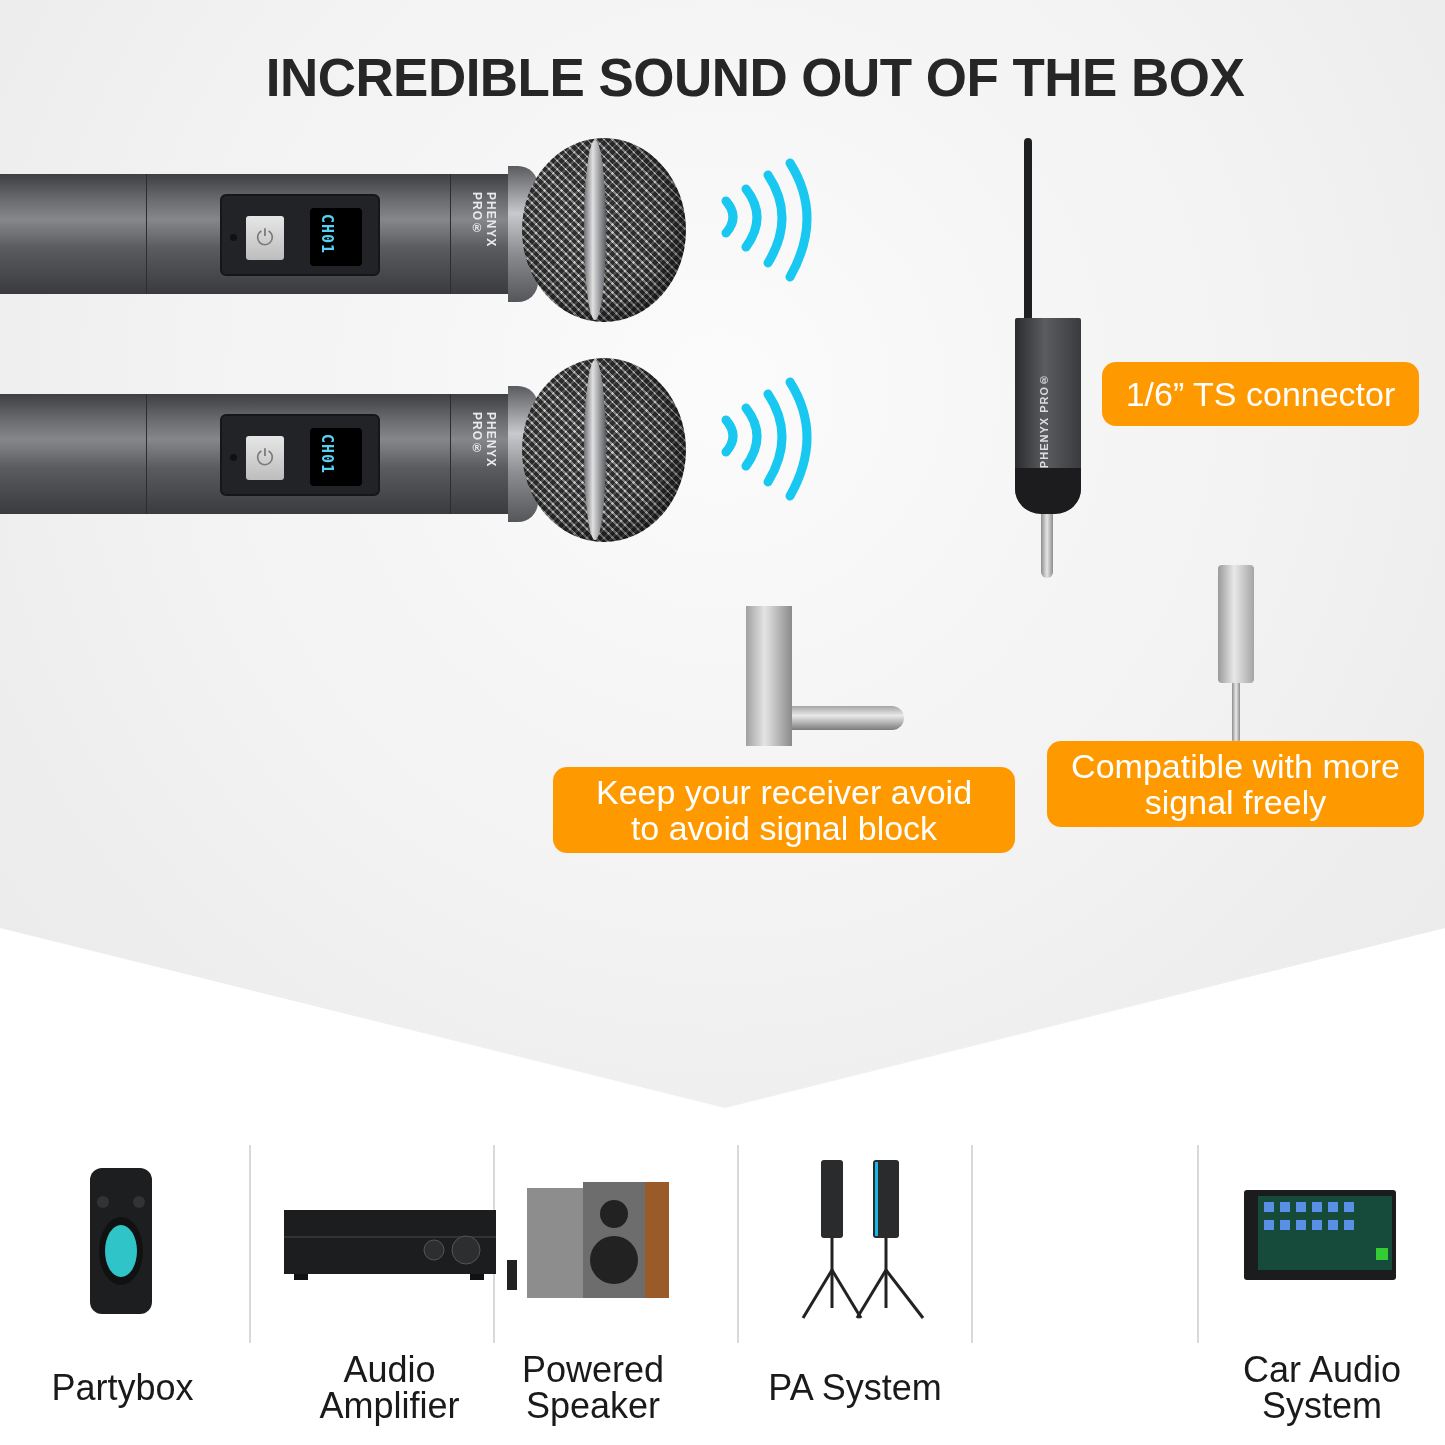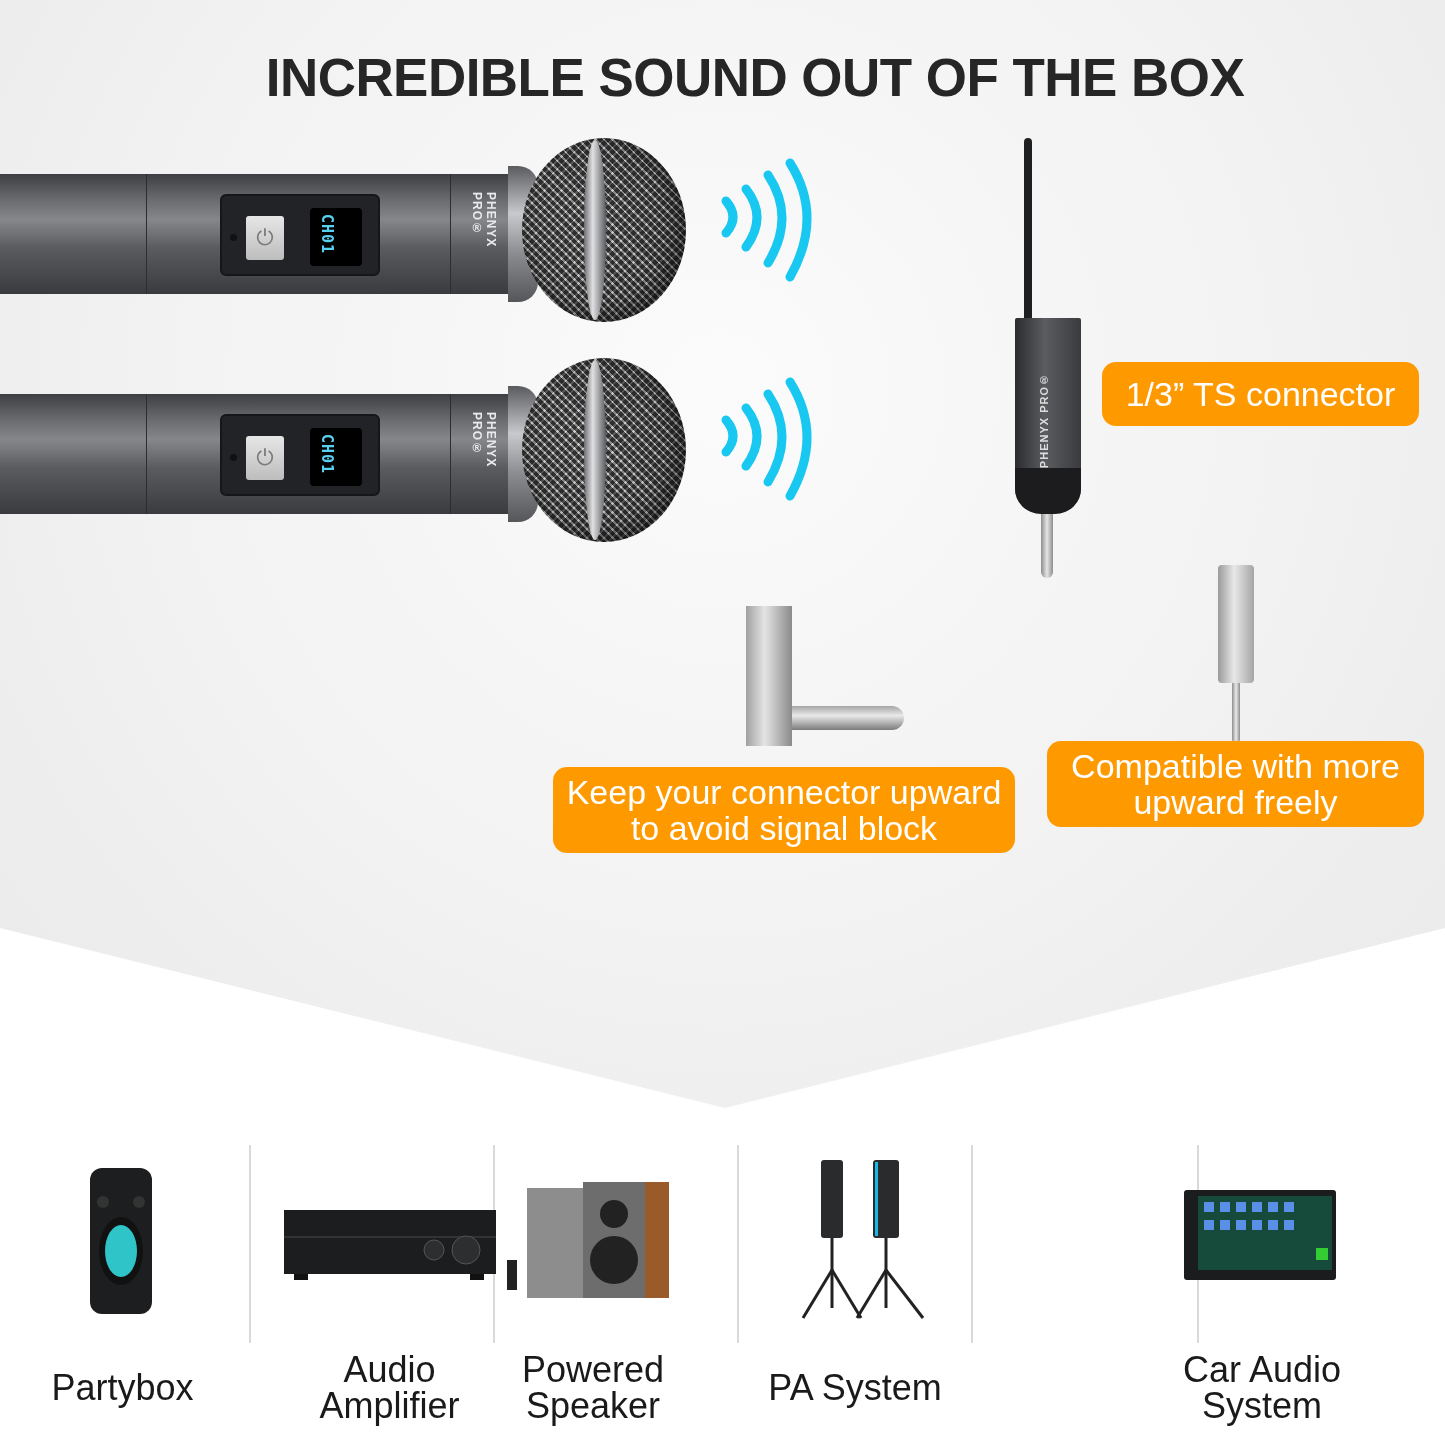--- a/index.html
+++ b/index.html
@@ -166,39 +166,39 @@
 
 <div class="receiver">
   <div class="antenna"></div>
   <div class="body"></div>
   <div class="cap"></div>
   <span class="brand">PHENYX PRO®</span>
   <div class="plug"></div>
 </div>
 
 <div class="tag" style="left:1102px; top:362px; width:317px; height:64px;">
-  <span>1/3” TS connector</span>
+  <span>1/6” TS connector</span>
 </div>
 
 <div class="right-angle">
   <div class="tube"></div>
     <div class="jack"></div>
 </div>
 <div class="adapter">
   <div class="barrel"></div>
     <div class="pin"></div>
 </div>
 
 <div class="tag" style="left:553px; top:767px; width:462px; height:86px;">
-  <span>Keep your connector upward</span>
+  <span>Keep your receiver avoid</span>
   <span>to avoid signal block</span>
 </div>
 <div class="tag" style="left:1047px; top:741px; width:377px; height:86px;">
   <span>Compatible with more</span>
-  <span>upward freely</span>
+  <span>signal freely</span>
 </div>
 
 <div class="device-row">
   <div class="divider" style="left:249px;"></div>
   <div class="divider" style="left:493px;"></div>
   <div class="divider" style="left:737px;"></div>
   <div class="divider" style="left:971px;"></div>
   <div class="divider" style="left:1197px;"></div>
 
   <div class="device" style="left:0; width:245px;">
@@ -257,21 +257,21 @@
           <line x1="85" y1="112" x2="56" y2="160"></line>
           <line x1="85" y1="112" x2="122" y2="160"></line>
       </g>
     </svg>
     <div class="label" style="top:230px;">
       <div>PA System</div>
     </div>
   </div>
 
 
-  <div class="device" style="left:1139px; width:246px;padding-left:36px;">
+  <div class="device" style="left:1199px; width:246px;padding-left:36px;">
     <svg class="img" style="left:45px; top:50px;" width="152" height="92" viewBox="0 0 152 92">
       <rect x="0" y="0" width="152" height="90" rx="3" fill="#1b1c1e"></rect>
       <rect x="14" y="6" width="134" height="74" fill="#164a3a"></rect>
       <g fill="#5a8fe8">
           <rect x="20" y="12" width="10" height="10"></rect>
           <rect x="36" y="12" width="10" height="10"></rect>
           <rect x="52" y="12" width="10" height="10"></rect>
           <rect x="68" y="12" width="10" height="10"></rect>
           <rect x="84" y="12" width="10" height="10"></rect>
           <rect x="100" y="12" width="10" height="10"></rect>

